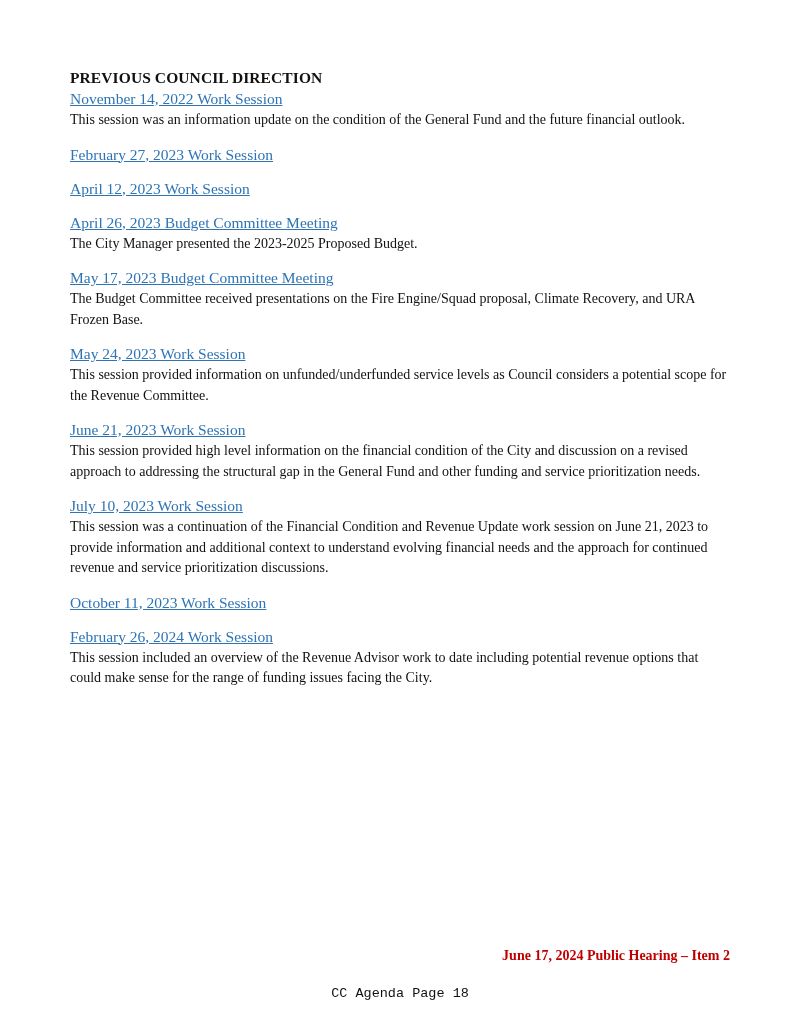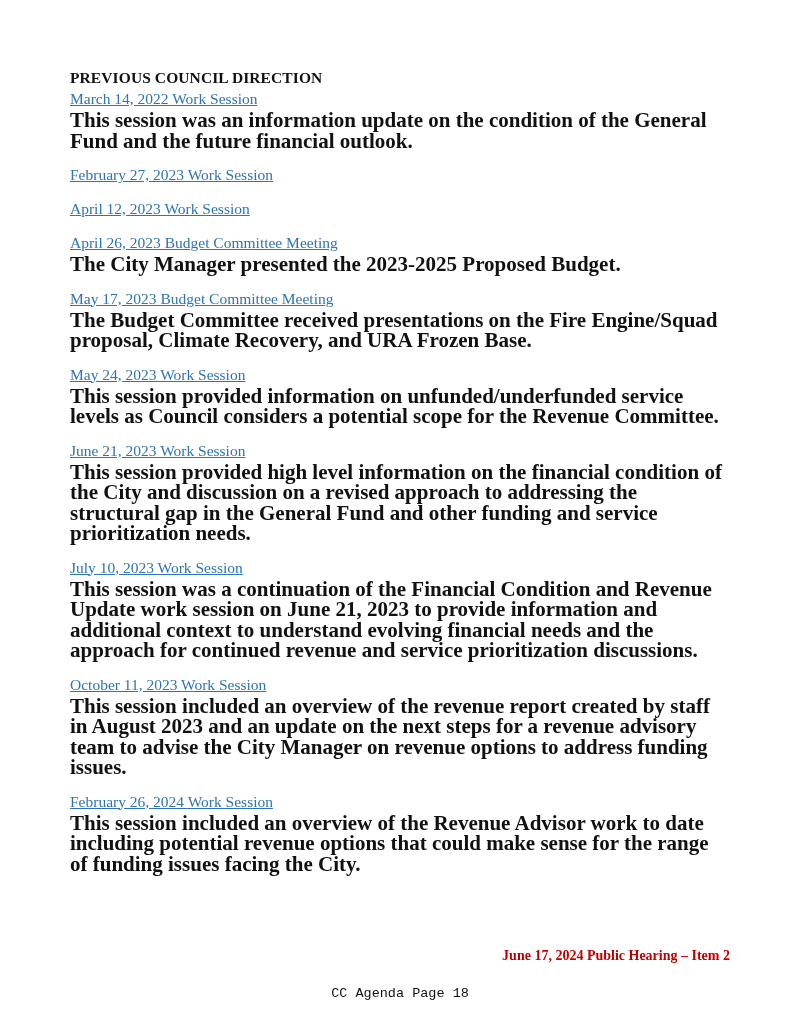--- a/index.html
+++ b/index.html
@@ -30,24 +30,23 @@
   }
   .entry a.session-link {
     color: var(--link-color, #2e74b5);
     text-decoration: underline;
     font-size: 15.5px;
     line-height: 20px;
     cursor: pointer;
   }
   .entry p.session-body {
     margin: 1px 0 0 0;
-    font-size: 21px;
+    font-size: 14px;
     line-height: 20.5px;
     color: #111111;
-    font-weight: bold;
   }
   .footer-note {
     position: absolute;
     top: 948px;
     right: 70px;
     font-size: 14px;
     font-weight: bold;
     color: var(--note-color, #c00000);
     font-family: "Liberation Serif", serif;
     margin-left: 44px;
@@ -63,28 +62,28 @@
     font-family: Liberation Mono, monospace;
   }
 </style>
 </head>
 <body>
 
 <div class="page">
   <div class="heading">PREVIOUS COUNCIL DIRECTION</div>
 
   <div id="entries">
-      <div class="entry"><a href="#" class="session-link">March 14, 2022 Work Session</a><p class="session-body">This session was an information update on the condition of the General Fund and the future financial outlook.</p></div>
+      <div class="entry"><a href="#" class="session-link">November 14, 2022 Work Session</a><p class="session-body">This session was an information update on the condition of the General Fund and the future financial outlook.</p></div>
       <div class="entry"><a href="#" class="session-link">February 27, 2023 Work Session</a></div>
       <div class="entry"><a href="#" class="session-link">April 12, 2023 Work Session</a></div>
       <div class="entry"><a href="#" class="session-link">April 26, 2023 Budget Committee Meeting</a><p class="session-body">The City Manager presented the 2023-2025 Proposed Budget.</p></div>
       <div class="entry"><a href="#" class="session-link">May 17, 2023 Budget Committee Meeting</a><p class="session-body">The Budget Committee received presentations on the Fire Engine/Squad proposal, Climate Recovery, and URA Frozen Base.</p></div>
       <div class="entry"><a href="#" class="session-link">May 24, 2023 Work Session</a><p class="session-body">This session provided information on unfunded/underfunded service levels as Council considers a potential scope for the Revenue Committee.</p></div>
       <div class="entry"><a href="#" class="session-link">June 21, 2023 Work Session</a><p class="session-body">This session provided high level information on the financial condition of the City and discussion on a revised approach to addressing the structural gap in the General Fund and other funding and service prioritization needs.</p></div>
       <div class="entry"><a href="#" class="session-link">July 10, 2023 Work Session</a><p class="session-body">This session was a continuation of the Financial Condition and Revenue Update work session on June 21, 2023 to provide information and additional context to understand evolving financial needs and the approach for continued revenue and service prioritization discussions.</p></div>
-      <div class="entry"><a href="#" class="session-link">October 11, 2023 Work Session</a><p class="session-body">This session included an overview of the revenue report created by staff in August 2023 and an update on the next steps for a revenue advisory team to advise the City Manager on revenue options to address funding issues.</p></div>
+      <div class="entry"><a href="#" class="session-link">October 11, 2023 Work Session</a></div>
       <div class="entry"><a href="#" class="session-link">February 26, 2024 Work Session</a><p class="session-body">This session included an overview of the Revenue Advisor work to date including potential revenue options that could make sense for the range of funding issues facing the City.</p></div>
     </div>
 
   <div class="footer-note">June 17, 2024 Public Hearing – Item 2</div>
 
   <div class="page-number">CC Agenda Page 18</div>
 </div>
 
 </body></html>

